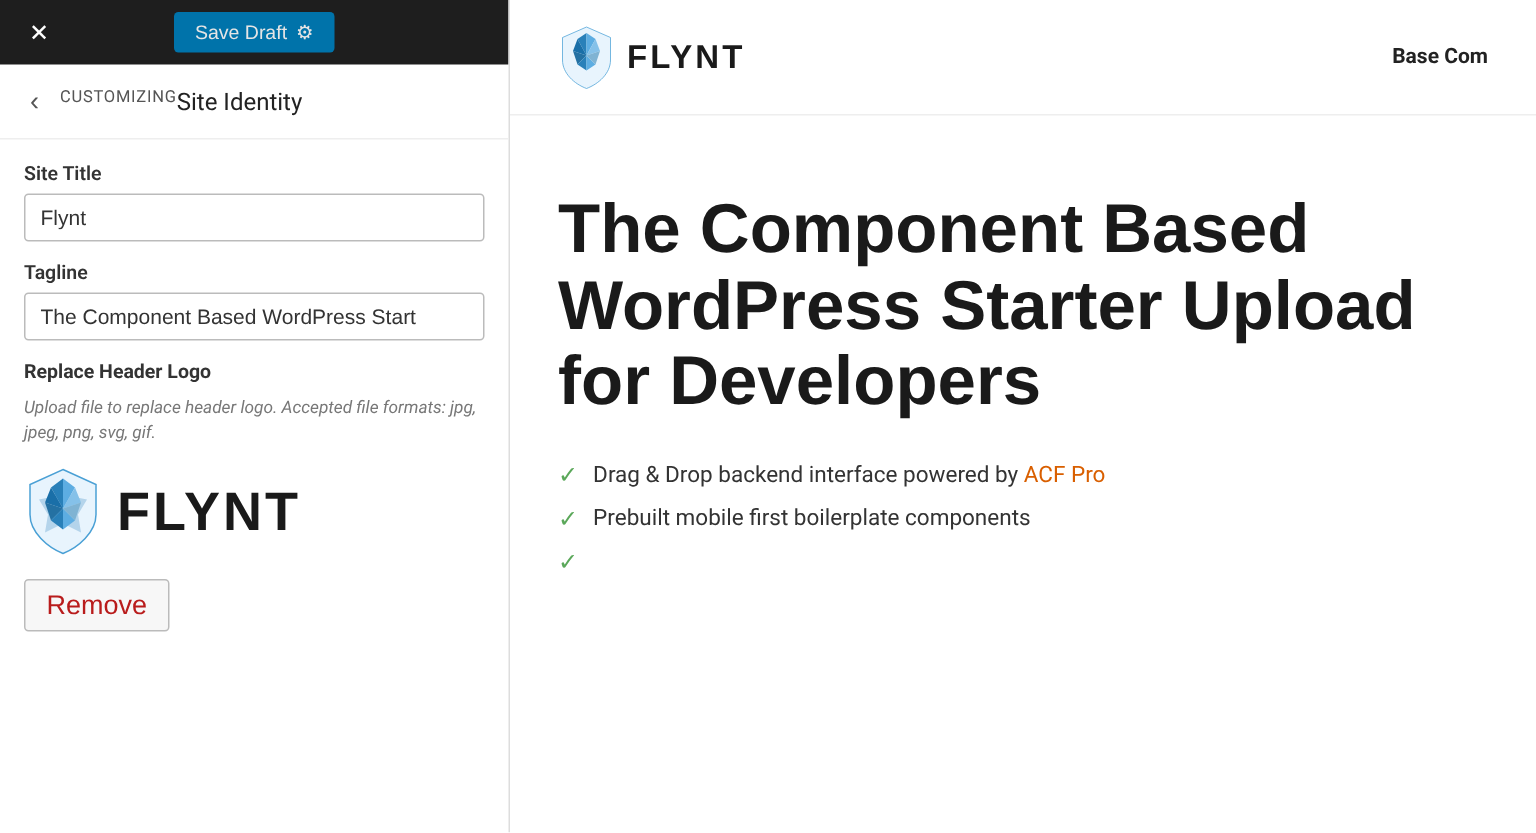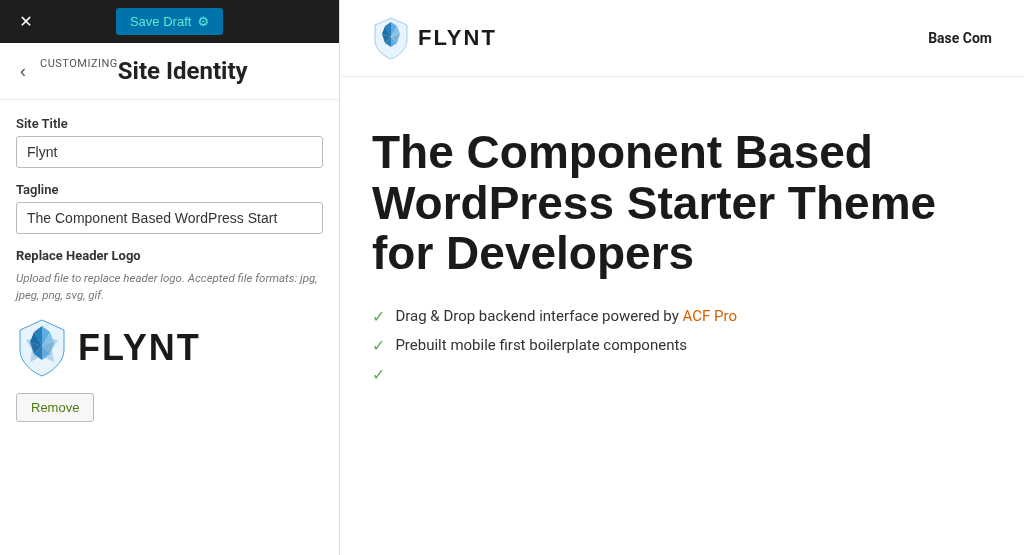--- a/index.html
+++ b/index.html
@@ -35,21 +35,21 @@
       color: #fff;
       font-size: 16px;
       cursor: pointer;
       width: 28px;
       height: 28px;
       display: flex; align-items: center; justify-content: center;
     }
 
     .save-draft-btn {
       background: #0073aa;
-      color: #5eead4;
+      color: #e5e5e5;
       border: none;
       padding: 6px 14px;
       border-radius: 3px;
       font-size: 13px;
       cursor: pointer;
       display: flex; align-items: center; gap: 6px;
     }
 
     .breadcrumb-bar {
       display: flex;
@@ -74,22 +74,22 @@
     }
 
     .breadcrumb-sub {
       font-size: 11px;
       color: #555;
       text-transform: uppercase;
       letter-spacing: 0.5px;
     }
 
     .breadcrumb-title {
-      font-size: 24px;
-      font-weight: 700;
+      font-size: 16px;
+      font-weight: 400;
       color: #222;
     }
 
     .panel-content {
       padding: 16px;
       display: flex;
       flex-direction: column;
       gap: 14px;
     }
 
@@ -151,24 +151,24 @@
 
     .logo-actions {
       display: flex;
       gap: 8px;
       margin-top: 6px;
     }
 
     .logo-btn {
       border: 1px solid #bbb;
       background: #f7f7f7;
-      color: #4d7c0f;
+      color: #b91c1c;
       padding: 6px 14px;
       border-radius: 3px;
-      font-size: 13px;
+      font-size: 18px;
       cursor: pointer;
       text-align: center;
     }
 
     
     .right-panel {
       flex: 1;
       background: #fff;
       display: flex;
       flex-direction: column;
@@ -330,21 +330,21 @@
         <path d="M13 27 L19 31 L19 21 Z" fill="#2980b9"></path>
         <path d="M19 31 L25 27 L19 21 Z" fill="#5dade2"></path>
         <path d="M25 27 L28 18 L19 21 Z" fill="#7fb3d3"></path>
       </svg>
       <span class="site-logo-text">FLYNT</span>
     </div>
     <span class="site-nav-text">Base Com</span>
   </div>
 
   <div class="hero-section">
-    <h1 class="hero-title">The Component Based WordPress Starter Theme for Developers</h1>
+    <h1 class="hero-title">The Component Based WordPress Starter Upload for Developers</h1>
 
     <div class="features-list">
 
       <div class="feature-item">
         <span class="check-icon">✓</span>
         <span>
           <span>Drag &amp; Drop backend interface powered by </span><a class="acf-link" href="#">ACF Pro</a>
         </span>
       </div>
 

